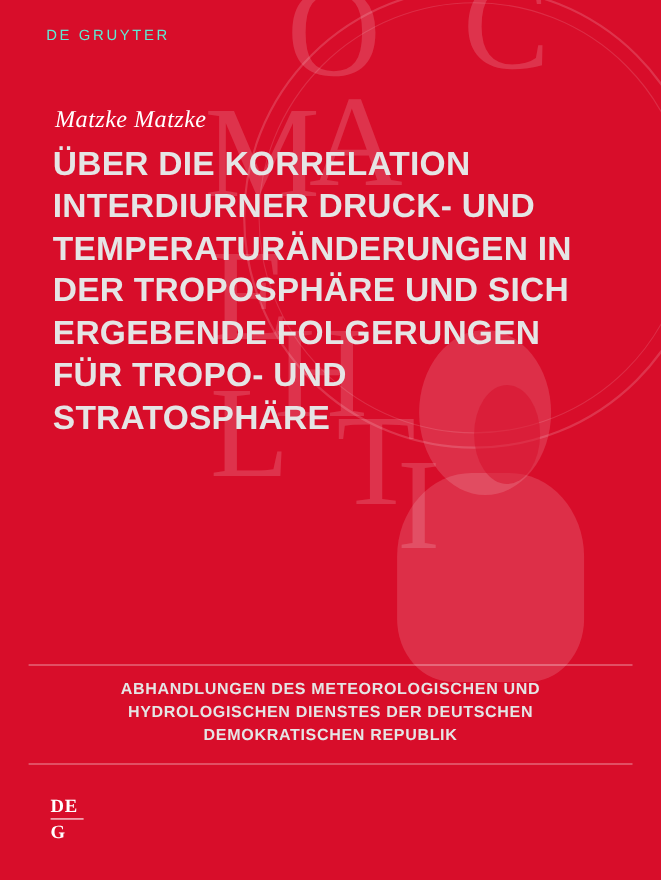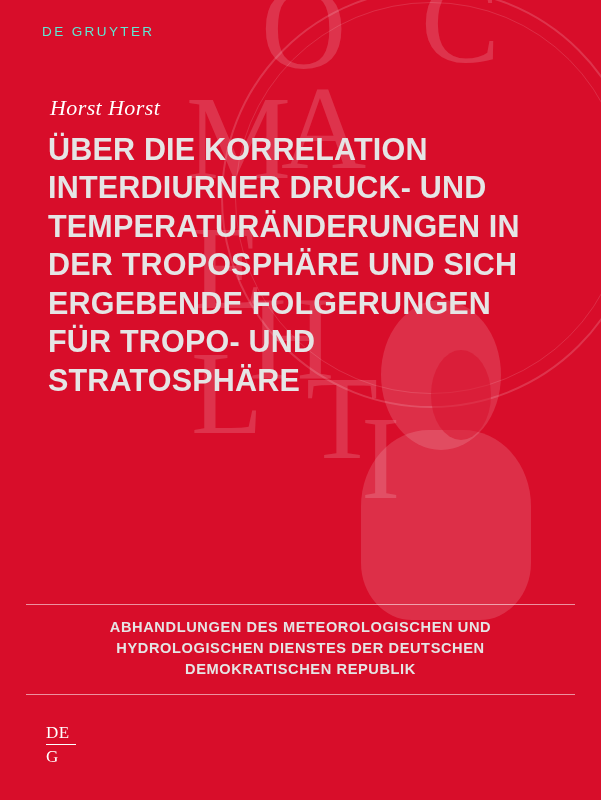--- a/index.html
+++ b/index.html
@@ -143,20 +143,21 @@
     bottom: 34px;
     width: 42px;
     z-index: 5;
     color: #ffffff;
     font-family: "Liberation Serif", serif;
   }
   .logo .row {
     font-size: 17px;
     line-height: 1.12;
     letter-spacing: 0.5px;
+    font-weight: bold;
   }
   .logo .rule {
     height: 1px;
     background: #ffffff;
     margin: 2px 0 2px 0;
     width: 30px;
   }
 </style>
 </head>
 <body>
@@ -179,21 +180,21 @@
     </div>
     <div class="wm-figure">
       <div style="left:40px; top:10px; width:120px; height:150px;"></div>
       <div style="left:20px; top:140px; width:170px; height:190px; border-radius:40% 40% 30% 30%;"></div>
       <div style="left:90px; top:60px; width:60px; height:90px; background:rgba(216,13,42,0.5);"></div>
     </div>
   </div>
 
   <div class="degruyter-top">DE GRUYTER</div>
 
-  <div class="author">Horst Horst</div>
+  <div class="author">Matzke Matzke</div>
 
   <div class="title">Über die Korrelation interdiurner Druck- und Temperaturänderungen in der Troposphäre und sich ergebende Folgerungen für Tropo- und Stratosphäre</div>
 
   <div class="series-box">
     <div class="series-text">Abhandlungen des Meteorologischen und Hydrologischen Dienstes der Deutschen Demokratischen Republik</div>
   </div>
 
   <div class="logo">
     <div class="row">DE</div>
     <div class="rule"></div>

